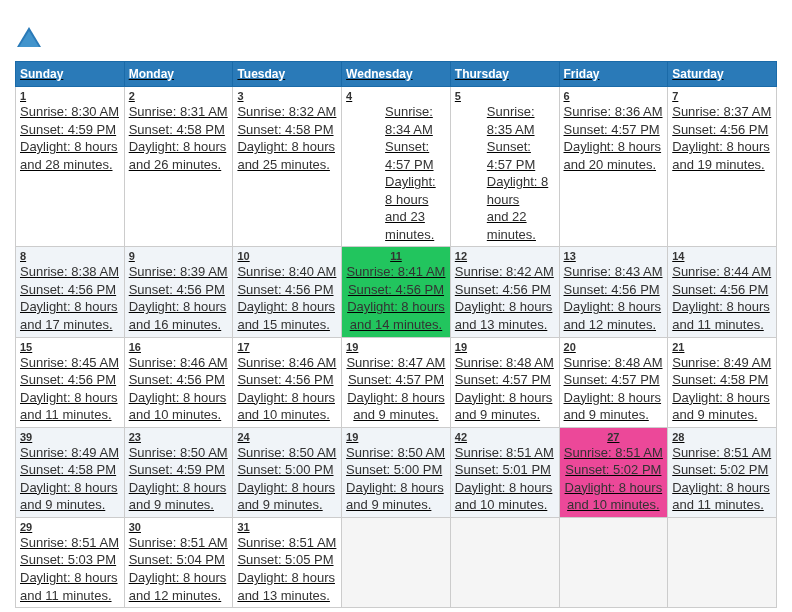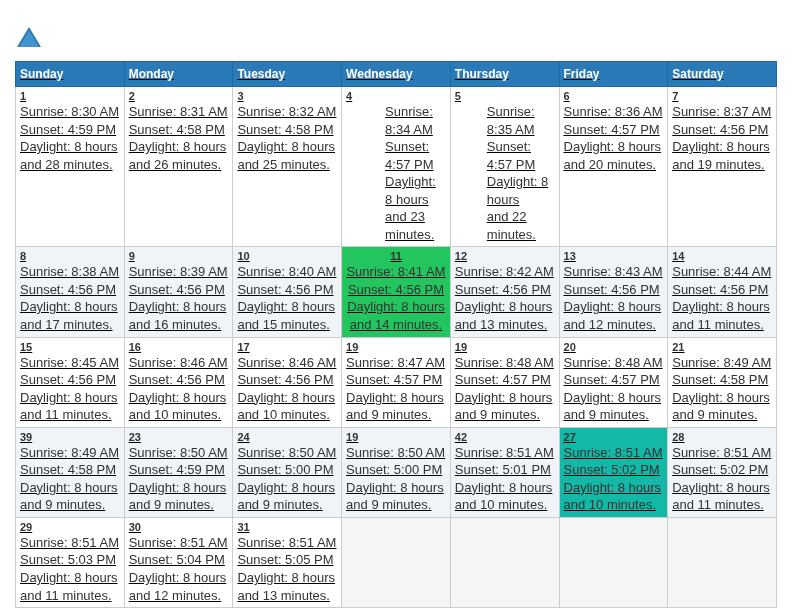--- a/index.html
+++ b/index.html
@@ -257,21 +257,21 @@
           </td>
           <td style="background: rgb(255, 255, 255);">
             <span class="day-num">17</span>
             <div class="day-info" style="white-space: pre-line;">Sunrise: 8:46 AM
 Sunset: 4:56 PM
 Daylight: 8 hours
 and 10 minutes.</div>
           </td>
           <td style="background: rgb(255, 255, 255);">
             <span class="day-num">19</span>
-            <div class="day-info" style="white-space: pre-line;">Sunrise: 8:47 AM
+            <div class="day-info" style="white-space: pre-line; text-align: center;">Sunrise: 8:47 AM
 Sunset: 4:57 PM
 Daylight: 8 hours
 and 9 minutes.</div>
           </td>
           <td style="background: rgb(255, 255, 255);">
             <span class="day-num">19</span>
             <div class="day-info" style="white-space: pre-line;">Sunrise: 8:48 AM
 Sunset: 4:57 PM
 Daylight: 8 hours
 and 9 minutes.</div>
@@ -320,21 +320,21 @@
 Daylight: 8 hours
 and 9 minutes.</div>
           </td>
           <td style="background: rgb(240, 244, 248);">
             <span class="day-num">42</span>
             <div class="day-info" style="white-space: pre-line;">Sunrise: 8:51 AM
 Sunset: 5:01 PM
 Daylight: 8 hours
 and 10 minutes.</div>
           </td>
-          <td style="background: #14b8a6;">
+          <td style="background: #ec4899; text-align: center;">
             <span class="day-num">27</span>
             <div class="day-info" style="white-space: pre-line;">Sunrise: 8:51 AM
 Sunset: 5:02 PM
 Daylight: 8 hours
 and 10 minutes.</div>
           </td>
           <td style="background: rgb(240, 244, 248);">
             <span class="day-num">28</span>
             <div class="day-info" style="white-space: pre-line;">Sunrise: 8:51 AM
 Sunset: 5:02 PM

